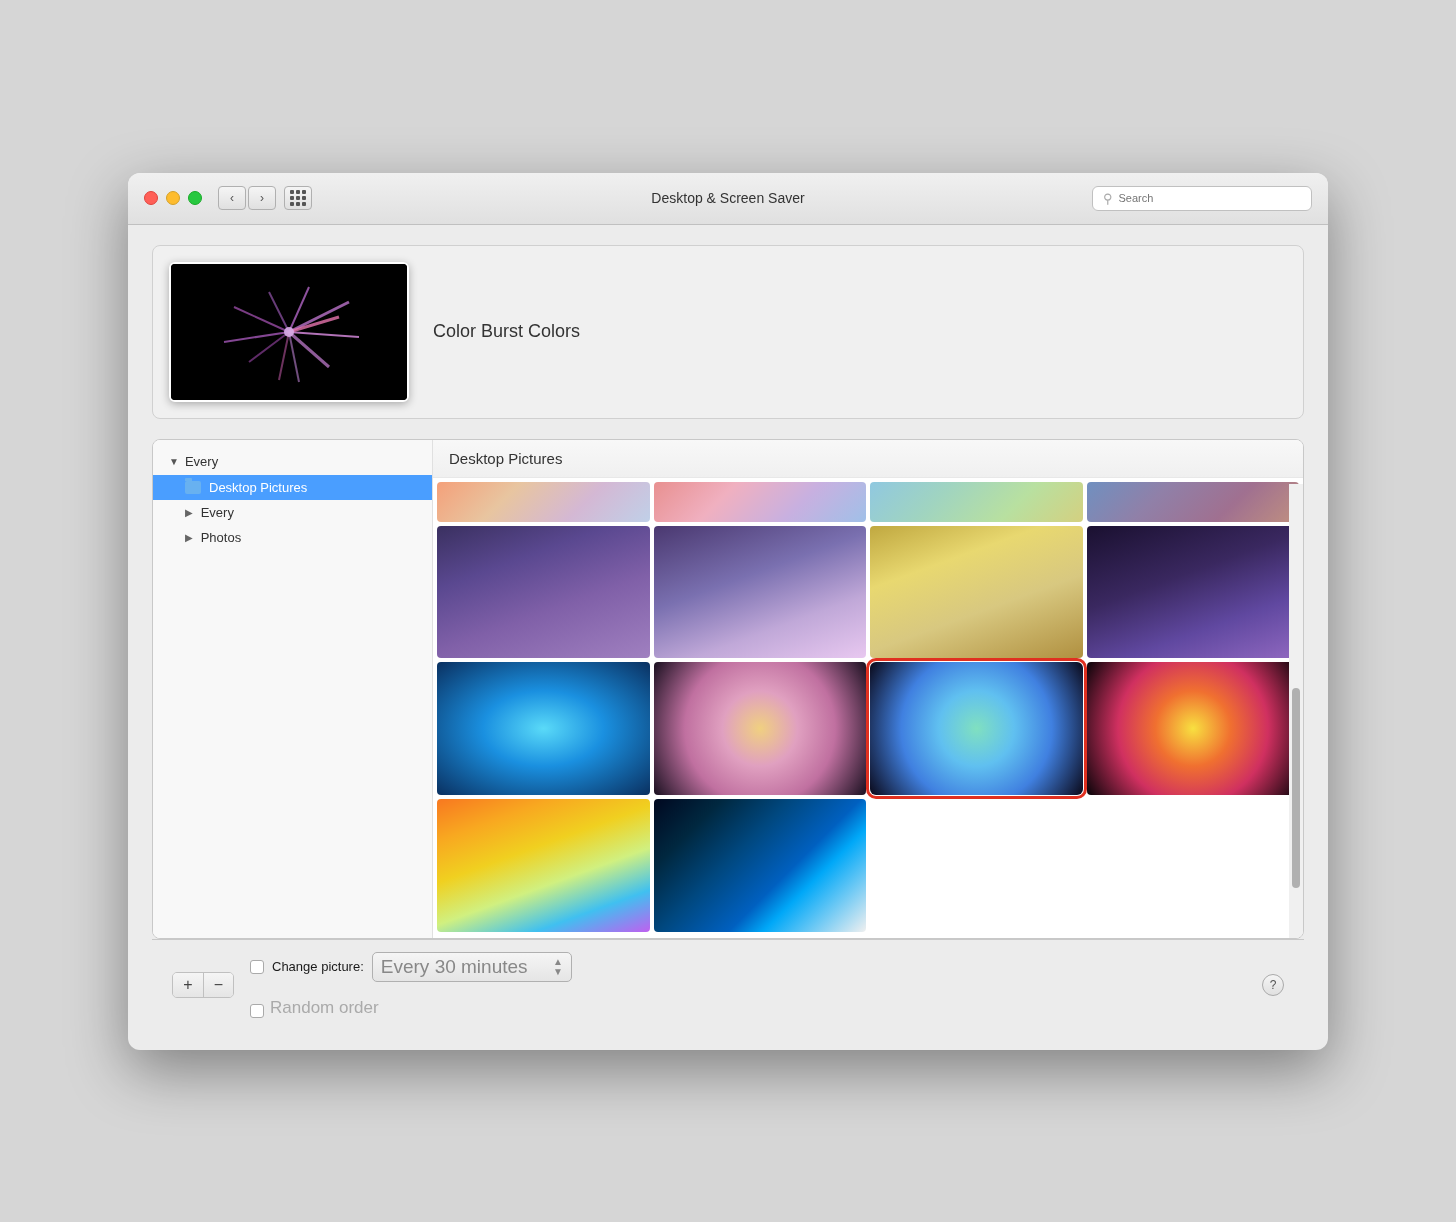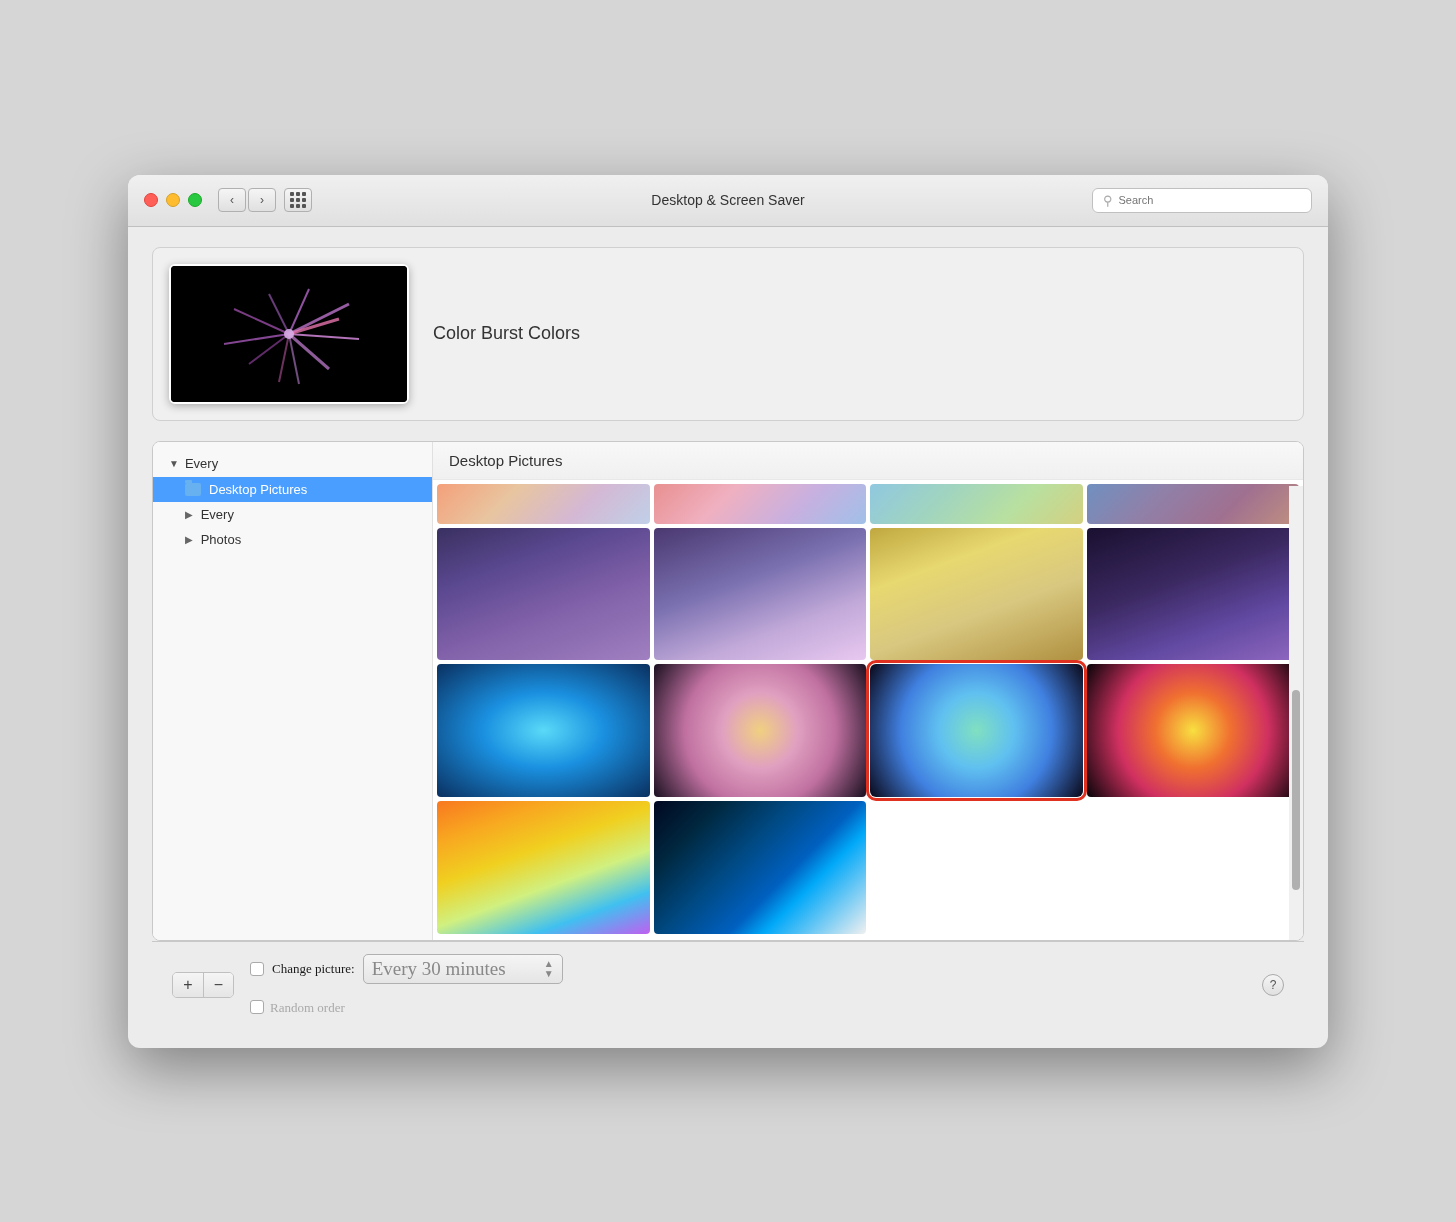--- a/index.html
+++ b/index.html
@@ -384,23 +384,23 @@
       align-items: center;
       justify-content: center;
     }
 
     .add-remove-btn + .add-remove-btn {
       border-left: 1px solid #c0c0c0;
     }
 
     .checkbox-label {
       display: flex;
-      align-items: flex-start;
+      align-items: flex-end;
       gap: 6px;
-      font-size: 13px;
+      font-size: 17px;
       color: #333;
     }
 
     .checkbox {
       width: 14px;
       height: 14px;
       border: 1px solid #aaa;
       border-radius: 3px;
       background: white;
     }
@@ -446,21 +446,20 @@
       color: #555;
       display: flex;
       align-items: center;
       justify-content: center;
     }
 
     .change-picture-options {
       display: flex;
       flex-direction: column;
       gap: 16px;
-      font-family: Liberation Serif, serif;
     }
 
     .change-picture-row1 {
       display: flex;
       align-items: center;
       gap: 8px;
     }
 
     
     .wp-1 { background: linear-gradient(135deg, #f4a07a, #e8c5a0, #d4b8d4, #c0d0e8); }

